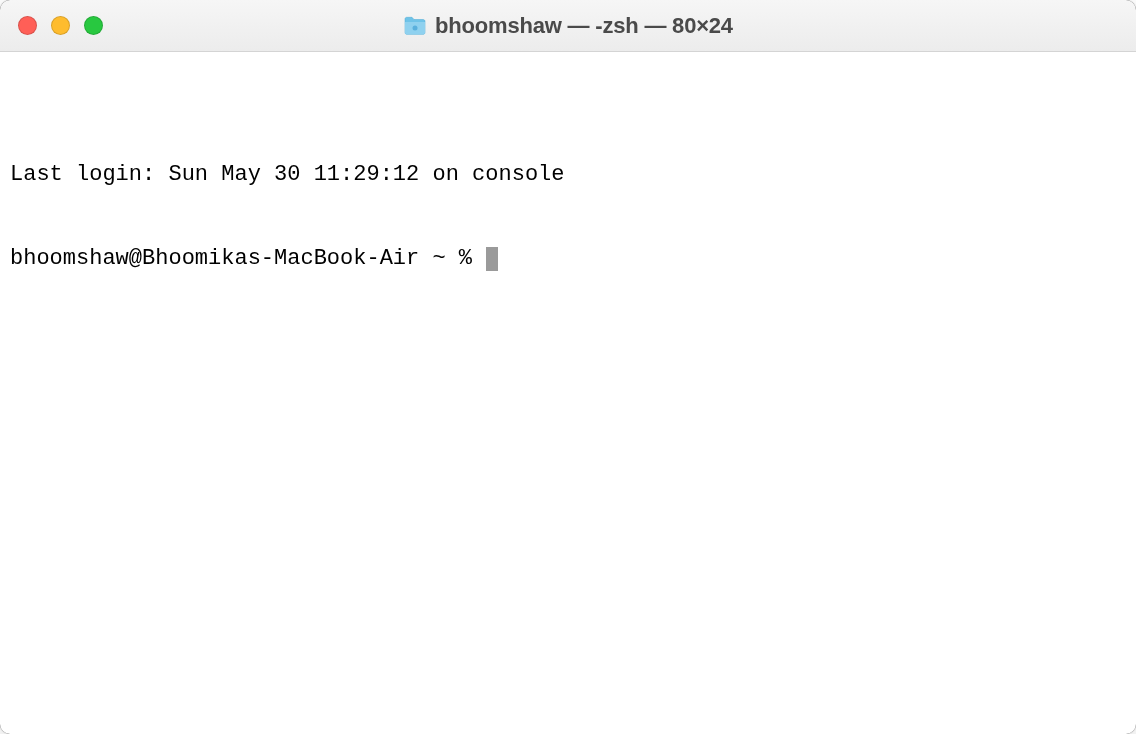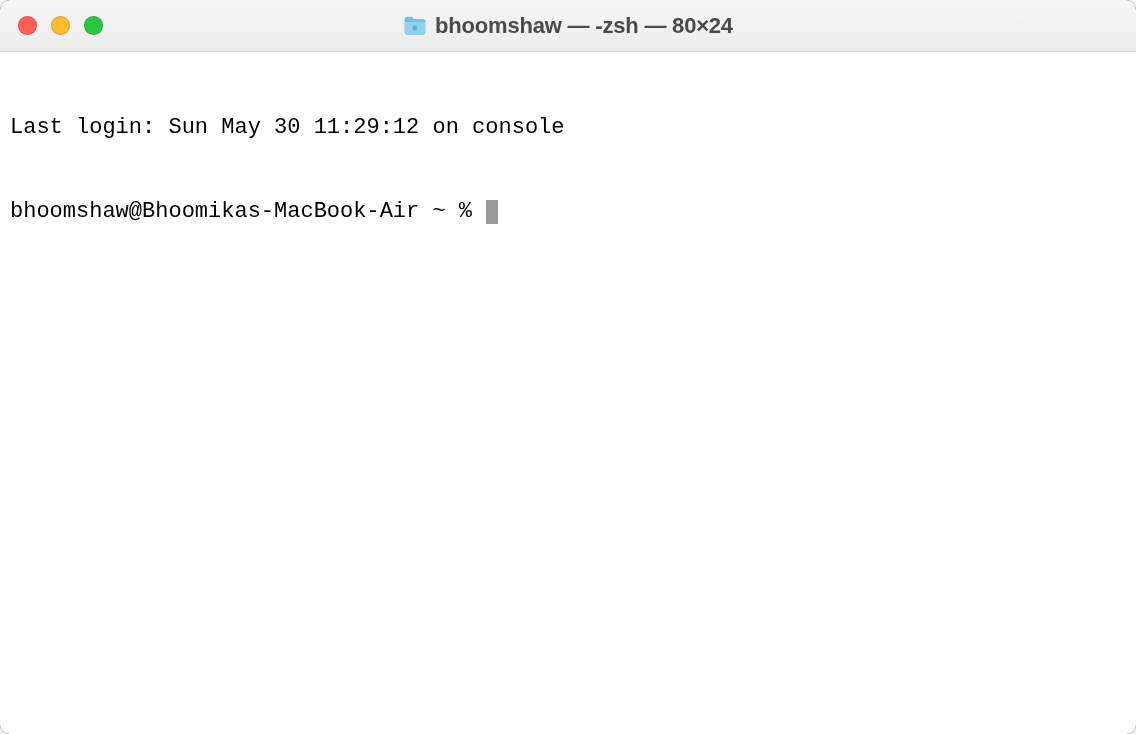--- a/index.html
+++ b/index.html
@@ -82,20 +82,21 @@
       padding: 6px 10px;
       font-family: "SF Mono", Menlo, Monaco, "Courier New", monospace;
       font-size: 22px;
       line-height: 28px;
       color: #000000;
       white-space: pre;
       overflow: hidden;
     }
     .term-line {
       display: block;
+      margin-top: 47px;
     }
     .prompt-line {
       display: flex;
       align-items: center;
       gap: 8px;
     }
     .cursor-block {
       display: inline-block;
       width: 12px;
       height: 24px;

